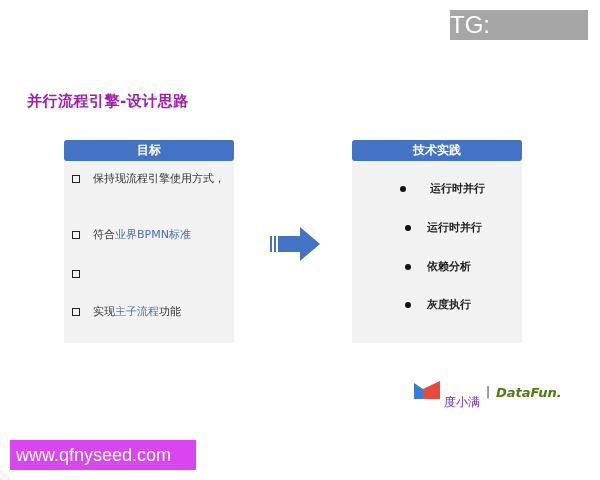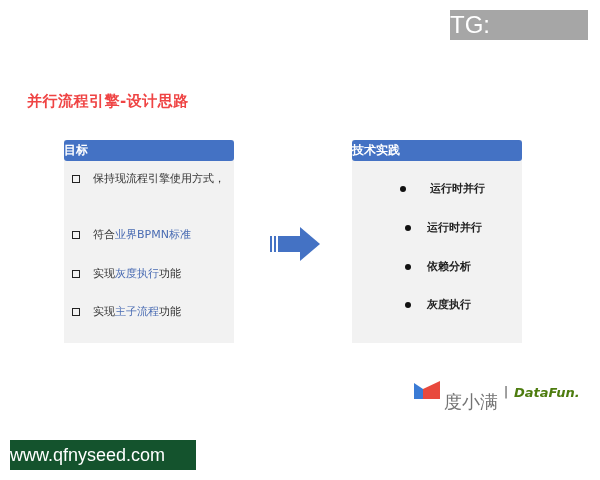--- a/index.html
+++ b/index.html
@@ -1,37 +1,37 @@
 <!DOCTYPE html>
 <html><head>
 <meta charset="utf-8">
 <style>
   html, body { margin:0; padding:0; }
   body { width:600px; height:480px; background:#ffffff; position:relative; overflow:hidden;
          font-family:"DejaVu Sans", sans-serif; color:#222; }
   .wm-top { position:absolute; left:450px; top:10px; width:138px; height:30px; background:#a6a6a6;
             color:#fff; font-family:"Liberation Sans", sans-serif; font-size:24px; line-height:30px; box-sizing:border-box; }
-  .wm-bottom { position:absolute; left:10px; top:440px; width:186px; height:30px; background:#14532d;
-            color:#fff; font-family:"Liberation Sans", sans-serif; font-size:18px; line-height:30px; box-sizing:border-box; }
-  .title { position:absolute; left:27px; top:92px; font-size:15px; font-weight:bold; color:#ef4444; letter-spacing:0.5px; }
+  .wm-bottom { position:absolute; left:10px; top:440px; width:186px; height:30px; background:#d946ef;
+            color:#fff; font-family:"Liberation Sans", sans-serif; font-size:18px; line-height:30px; padding-left:6px; box-sizing:border-box; }
+  .title { position:absolute; left:27px; top:92px; font-size:15px; font-weight:bold; color:#a21caf; letter-spacing:0.5px; }
   .panel { position:absolute; top:140px; width:170px; height:203px; background:#f2f2f2; }
   .panel.left { left:64px; }
   .panel.right { left:352px; }
   .panel .head { height:21px; background:#4472c4; color:#fff; font-size:12px; font-weight:bold;
-                 line-height:21px; border-radius:3px; }
+                 text-align:center; line-height:21px; border-radius:3px; }
   .litem { position:absolute; left:8px; font-size:11px; color:#333; line-height:20px; }
   .litem .box { position:absolute; left:0; top:6px; width:6px; height:6px; border:1.5px solid #222; }
   .litem .txt { margin-left:21px; display:block; white-space:nowrap; }
   .hl { color:#4a6cb3; }
   .ritem { position:absolute; left:0; width:170px; font-size:11px; font-weight:bold; color:#222; }
   .ritem .dot { position:absolute; width:6px; height:6px; border-radius:50%; background:#111; top:5px; }
   .ritem .txt { position:absolute; white-space:nowrap; }
   .arrow { position:absolute; left:270px; top:226px; }
   .logo { position:absolute; left:414px; top:381px; height:22px; display:flex; align-items:center; }
-  .logo .brand { font-size:18px; color:#737373; margin-left:4px;margin-top:20px; }
+  .logo .brand { font-size:12px; color:#6d28d9; margin-left:4px;margin-top:20px; }
   .logo .sep { font-size:12px; color:#444; margin:0 6px; }
   .logo .df { font-family:"DejaVu Sans", sans-serif; font-size:13px; font-weight:bold; font-style:italic; color:#4d7c0f; }
 </style>
 </head>
 <body>
 
 <div class="wm-top">TG: MYYJJPP</div>
 
 <div class="title">并行流程引擎-设计思路</div>
 
@@ -43,21 +43,20 @@
     <span class="txt">保持现流程引擎使用方式，</span>
   </div>
 
   <div class="litem" style="top:85px;">
     <span class="box"></span>
     <span class="txt"><span>符合</span><span class="hl">业界BPMN标准</span></span>
   </div>
 
   <div class="litem" style="top:124px;">
     <span class="box"></span>
-    <span class="txt"><span>实现</span><span class="hl">灰度执行</span><span>功能</span></span>
   </div>
 
   <div class="litem" style="top:162px;">
     <span class="box"></span>
     <span class="txt"><span>实现</span><span class="hl">主子流程</span><span>功能</span></span>
   </div>
 </div>
 
 <div class="arrow">
   <svg width="54" height="36" viewBox="0 0 54 36">

